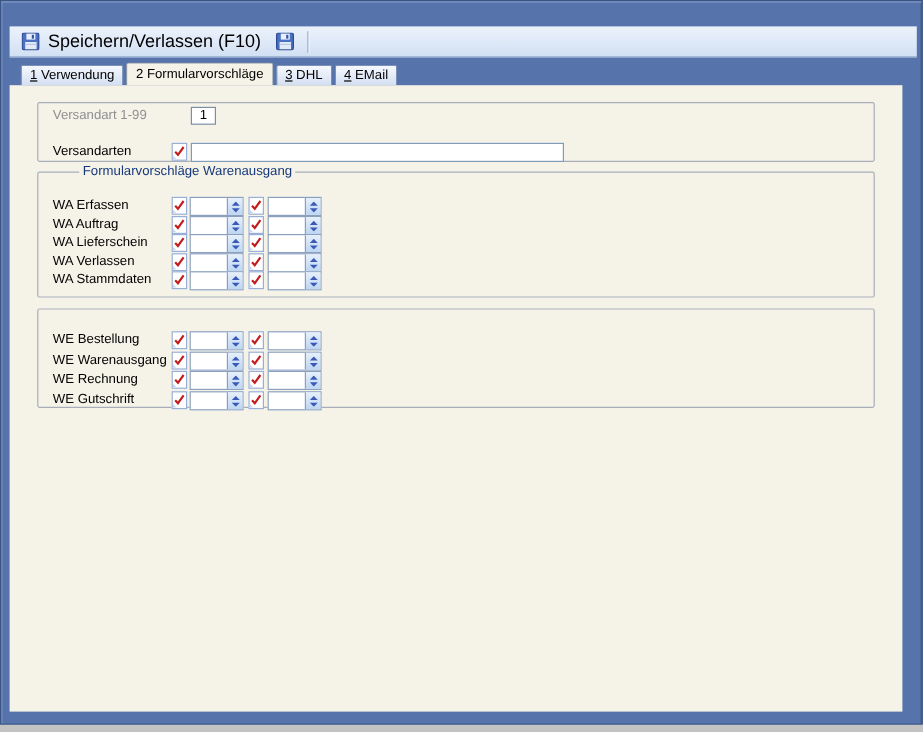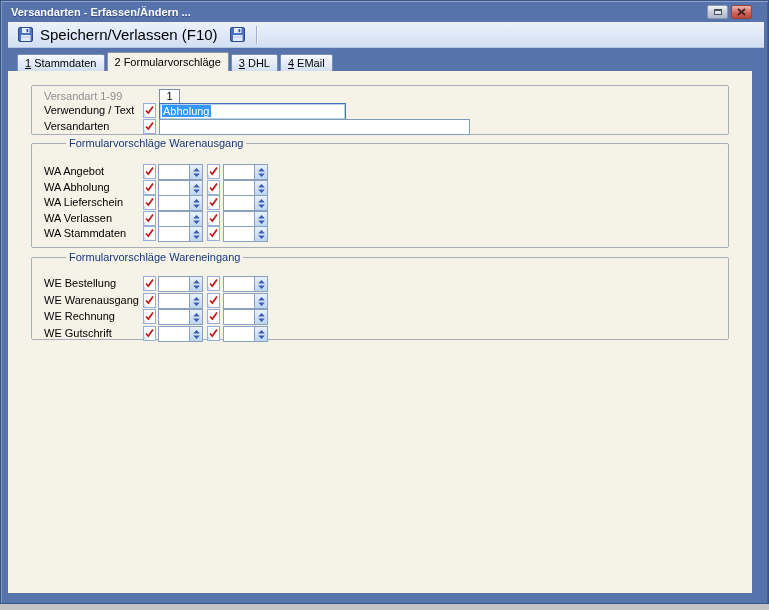--- a/index.html
+++ b/index.html
@@ -139,33 +139,20 @@
   .gb2 .sr1 { top: 20px; } .gb2 .sr2 { top: 36px; } .gb2 .sr3 { top: 51px; }
   .gb2 .sr4 { top: 67px; } .gb2 .sr5 { top: 82px; }
   .gb3 .sr1 { top: 18px; } .gb3 .sr2 { top: 35px; } .gb3 .sr3 { top: 51px; } .gb3 .sr4 { top: 68px; }
   .bottom-strip { position: absolute; left: 0; top: 604px; width: 769px; height: 6px; background: #c3c3c3; }
 </style>
 </head>
 <body>
 
 <div class="window">
 
-  <div class="titlebar">
-    <span>Versandarten - Erfassen/Ändern ...</span>
-    <span class="title-buttons">
-      <span class="tb-btn tb-max">
-        <span class="glyph"></span>
-      </span>
-      <span class="tb-btn tb-close">
-        <svg width="9" height="8" viewBox="0 0 9 8">
-          <path d="M1 1 L8 7 M8 1 L1 7" stroke="#3c2326" stroke-width="1.7" fill="none"></path>
-        </svg>
-      </span>
-    </span>
-  </div>
 
   <div class="toolbar">
     <button class="tool-btn">
       <svg width="15" height="15" viewBox="0 0 15 15">
         <rect x="0.5" y="0.5" width="14" height="14" rx="1.5" fill="#4a71c4" stroke="#2c4a92"></rect>
         <rect x="4" y="1" width="7.5" height="5" fill="#e8eefb"></rect>
         <rect x="8.5" y="2" width="1.8" height="3.2" fill="#33539e"></rect>
         <rect x="3" y="8" width="9.5" height="6" fill="#e2eaf8"></rect>
         <rect x="3" y="9.5" width="9.5" height="1" fill="#b9c8e4"></rect>
       </svg>
@@ -179,21 +166,21 @@
         <rect x="3" y="8" width="9.5" height="6" fill="#e2eaf8"></rect>
         <rect x="3" y="9.5" width="9.5" height="1" fill="#b9c8e4"></rect>
       </svg>
     </button>
     <span class="tool-sep"></span>
   </div>
 
   <div class="tabband">
     <span class="tab">
       <span class="num">1</span>
-      <span>Stammdaten</span>
+      <span>Verwendung</span>
     </span>
     <span class="tab active">
       <span class="num">2</span>
       <span>Formularvorschläge</span>
     </span>
     <span class="tab">
       <span class="num">3</span>
       <span>DHL</span>
     </span>
     <span class="tab">
@@ -202,49 +189,37 @@
     </span>
   </div>
 
   <div class="panel">
 
     <div class="groupbox gb1">
       <div class="frow r1">
         <span class="flabel dim">Versandart 1-99</span>
         <span class="valbox">1</span>
       </div>
-      <div class="frow r2">
-        <span class="flabel">Verwendung / Text</span>
-        <span class="chk-btn pos-chk1">
-          <svg width="11" height="13" viewBox="0 0 11 13">
-            <path d="M0 12.5 L0 9.5 L3 12.5 Z" fill="#c8d6ee"></path>
-            <path d="M2 6.5 L4.3 9 L9 2.5" stroke="#c41c1c" stroke-width="1.8" fill="none"></path>
-          </svg>
-        </span>
-        <span class="textbox tb-verwendung">
-          <span class="sel-text">Abholung</span>
-        </span>
-      </div>
       <div class="frow r3">
         <span class="flabel">Versandarten</span>
         <span class="chk-btn pos-chk1">
           <svg width="11" height="13" viewBox="0 0 11 13">
             <path d="M0 12.5 L0 9.5 L3 12.5 Z" fill="#c8d6ee"></path>
             <path d="M2 6.5 L4.3 9 L9 2.5" stroke="#c41c1c" stroke-width="1.8" fill="none"></path>
           </svg>
         </span>
         <span class="textbox tb-beschreibung"></span>
       </div>
     </div>
 
     <div class="groupbox gb2">
       <span class="gb-title">Formularvorschläge Warenausgang</span>
 
       <div class="frow sr1">
-        <span class="flabel">WA Angebot</span>
+        <span class="flabel">WA Erfassen</span>
         <span class="chk-btn pos-chk1">
             <svg width="11" height="13" viewBox="0 0 11 13">
               <path d="M0 12.5 L0 9.5 L3 12.5 Z" fill="#c8d6ee"></path>
               <path d="M2 6.5 L4.3 9 L9 2.5" stroke="#c41c1c" stroke-width="1.8" fill="none"></path>
             </svg>
           </span>
         <span class="spinner pos-spin1">
             <span class="spin-val"></span>
             <span class="spin-btn">
               <svg width="7" height="9" viewBox="0 0 7 9">
@@ -264,21 +239,21 @@
             <span class="spin-btn">
               <svg width="7" height="9" viewBox="0 0 7 9">
                 <path d="M3.5 0 L6.8 3.4 H0.2 Z" fill="#3b5ab8"></path>
                 <path d="M3.5 9 L6.8 5.6 H0.2 Z" fill="#3b5ab8"></path>
               </svg>
             </span>
           </span>
       </div>
 
       <div class="frow sr2">
-        <span class="flabel">WA Abholung</span>
+        <span class="flabel">WA Auftrag</span>
         <span class="chk-btn pos-chk1">
             <svg width="11" height="13" viewBox="0 0 11 13">
               <path d="M0 12.5 L0 9.5 L3 12.5 Z" fill="#c8d6ee"></path>
               <path d="M2 6.5 L4.3 9 L9 2.5" stroke="#c41c1c" stroke-width="1.8" fill="none"></path>
             </svg>
           </span>
         <span class="spinner pos-spin1">
             <span class="spin-val"></span>
             <span class="spin-btn">
               <svg width="7" height="9" viewBox="0 0 7 9">
@@ -401,21 +376,20 @@
               <svg width="7" height="9" viewBox="0 0 7 9">
                 <path d="M3.5 0 L6.8 3.4 H0.2 Z" fill="#3b5ab8"></path>
                 <path d="M3.5 9 L6.8 5.6 H0.2 Z" fill="#3b5ab8"></path>
               </svg>
             </span>
           </span>
       </div>
     </div>
 
     <div class="groupbox gb3">
-      <span class="gb-title">Formularvorschläge Wareneingang</span>
 
       <div class="frow sr1">
         <span class="flabel">WE Bestellung</span>
         <span class="chk-btn pos-chk1">
             <svg width="11" height="13" viewBox="0 0 11 13">
               <path d="M0 12.5 L0 9.5 L3 12.5 Z" fill="#c8d6ee"></path>
               <path d="M2 6.5 L4.3 9 L9 2.5" stroke="#c41c1c" stroke-width="1.8" fill="none"></path>
             </svg>
           </span>
         <span class="spinner pos-spin1">

